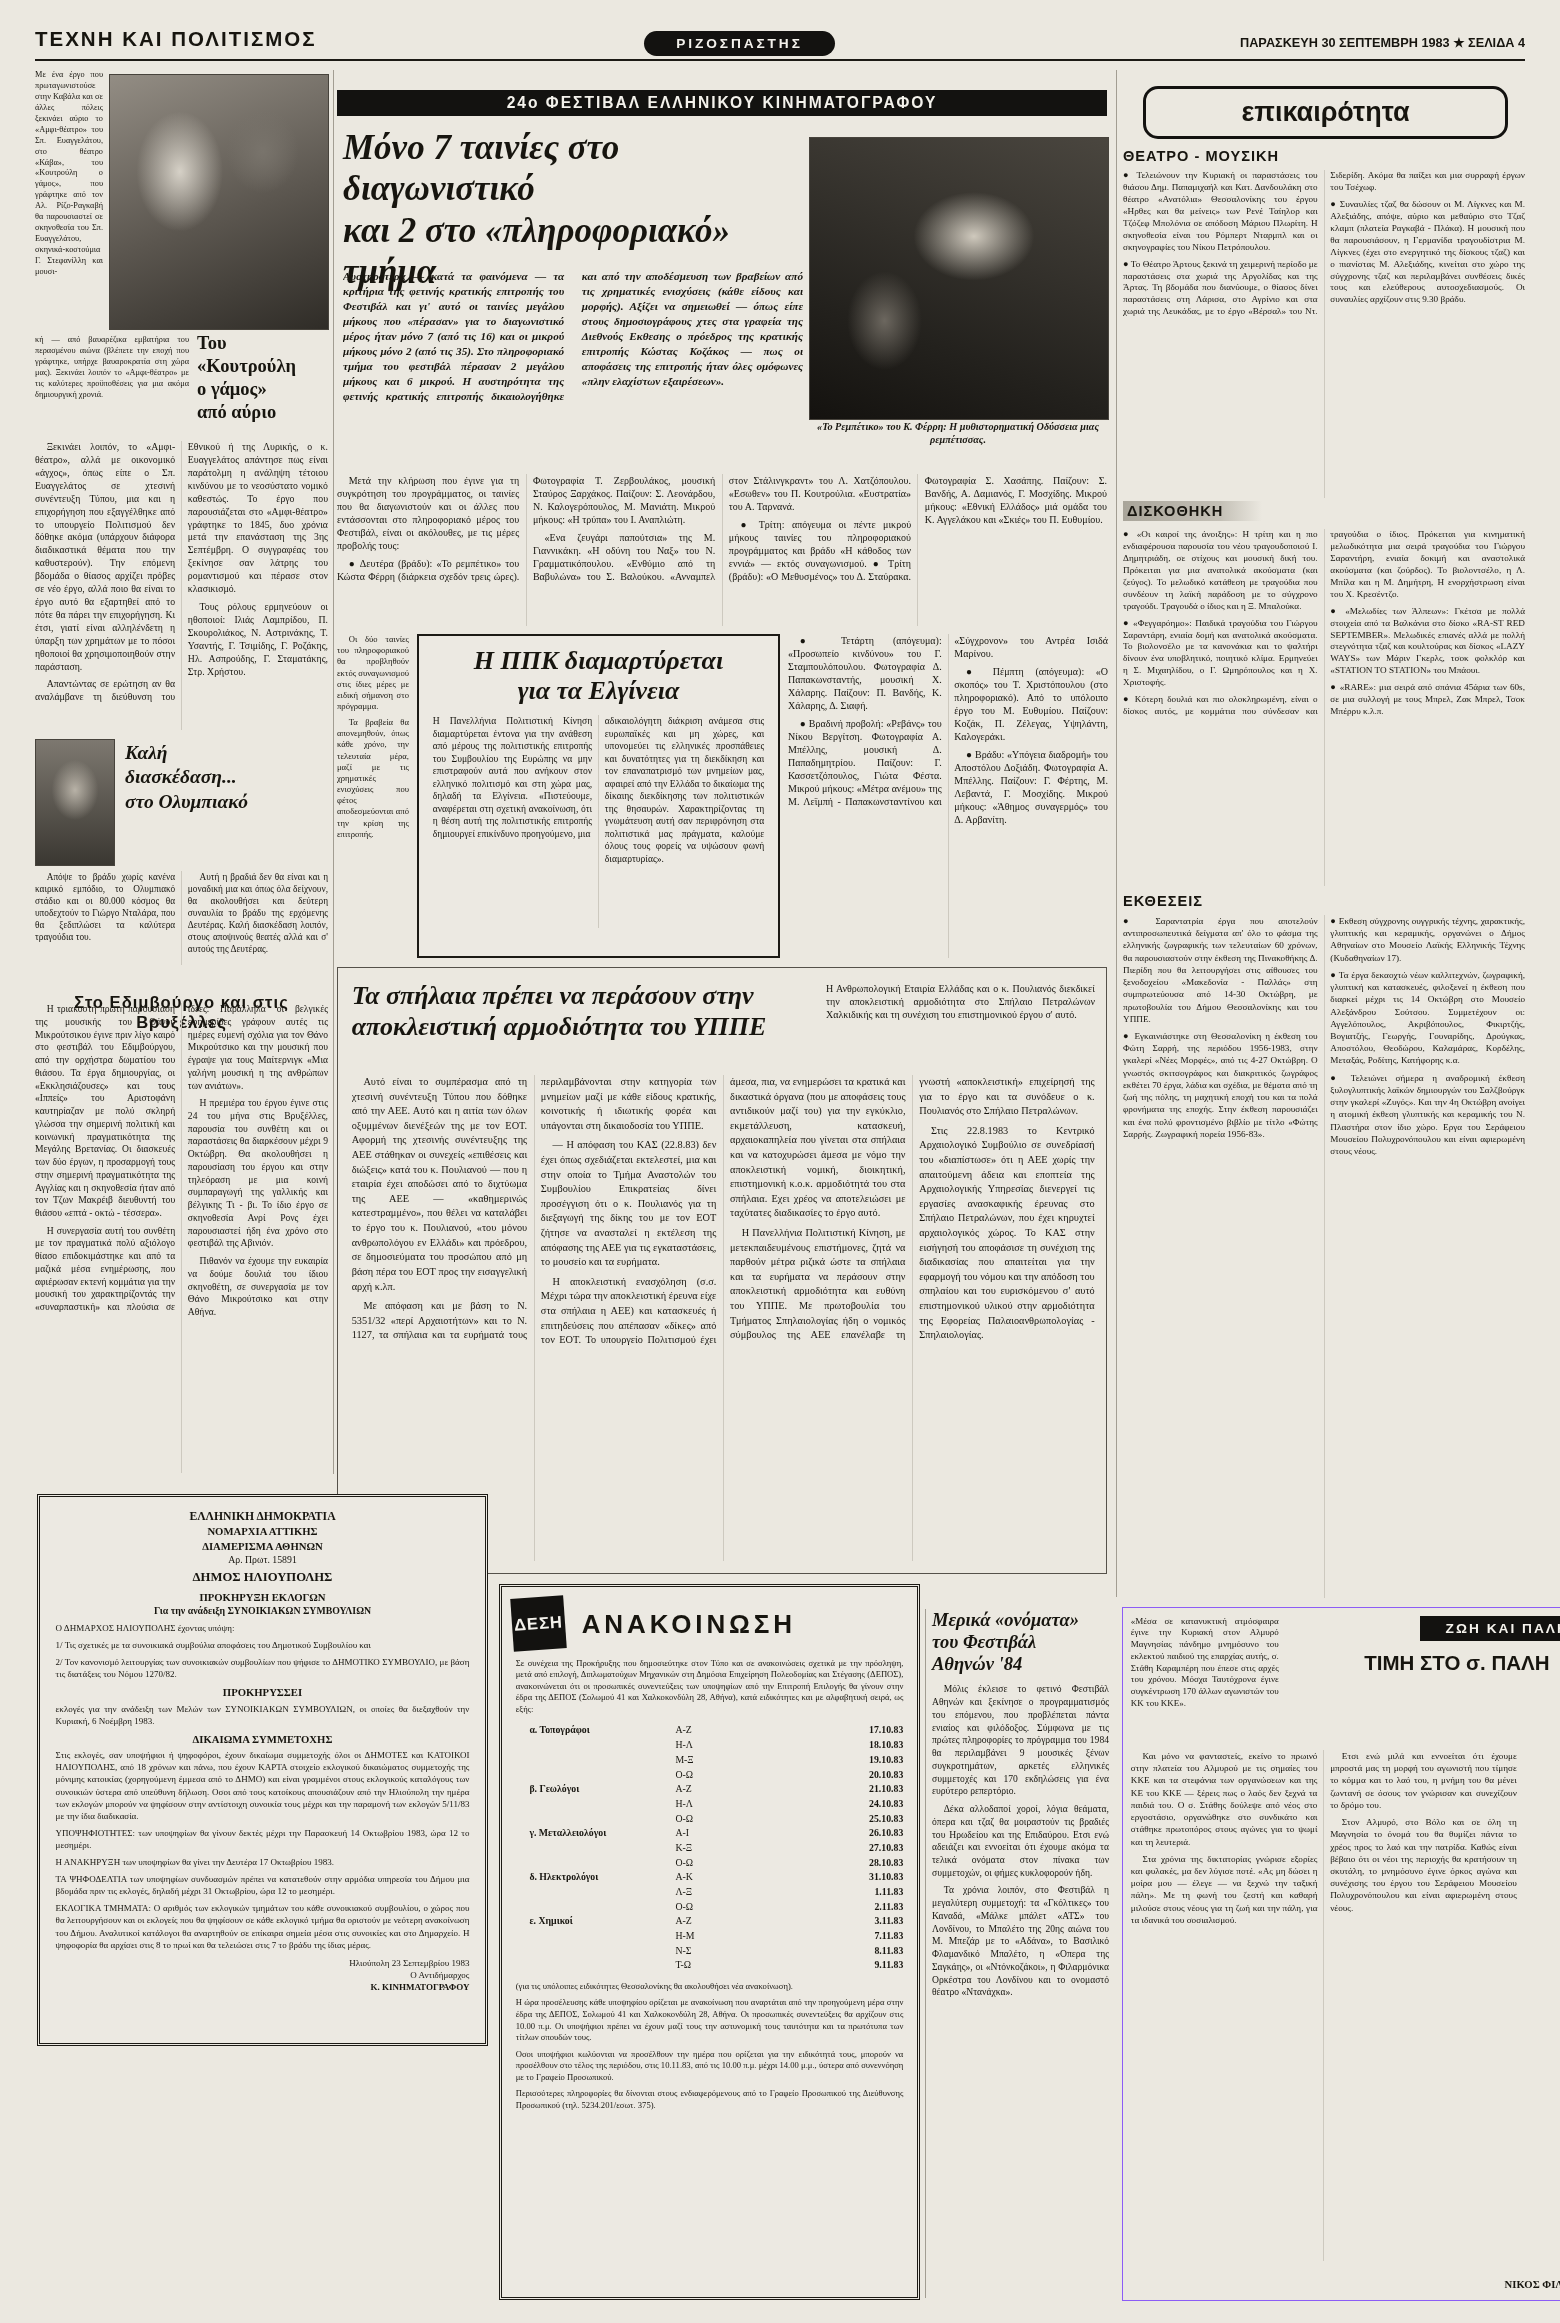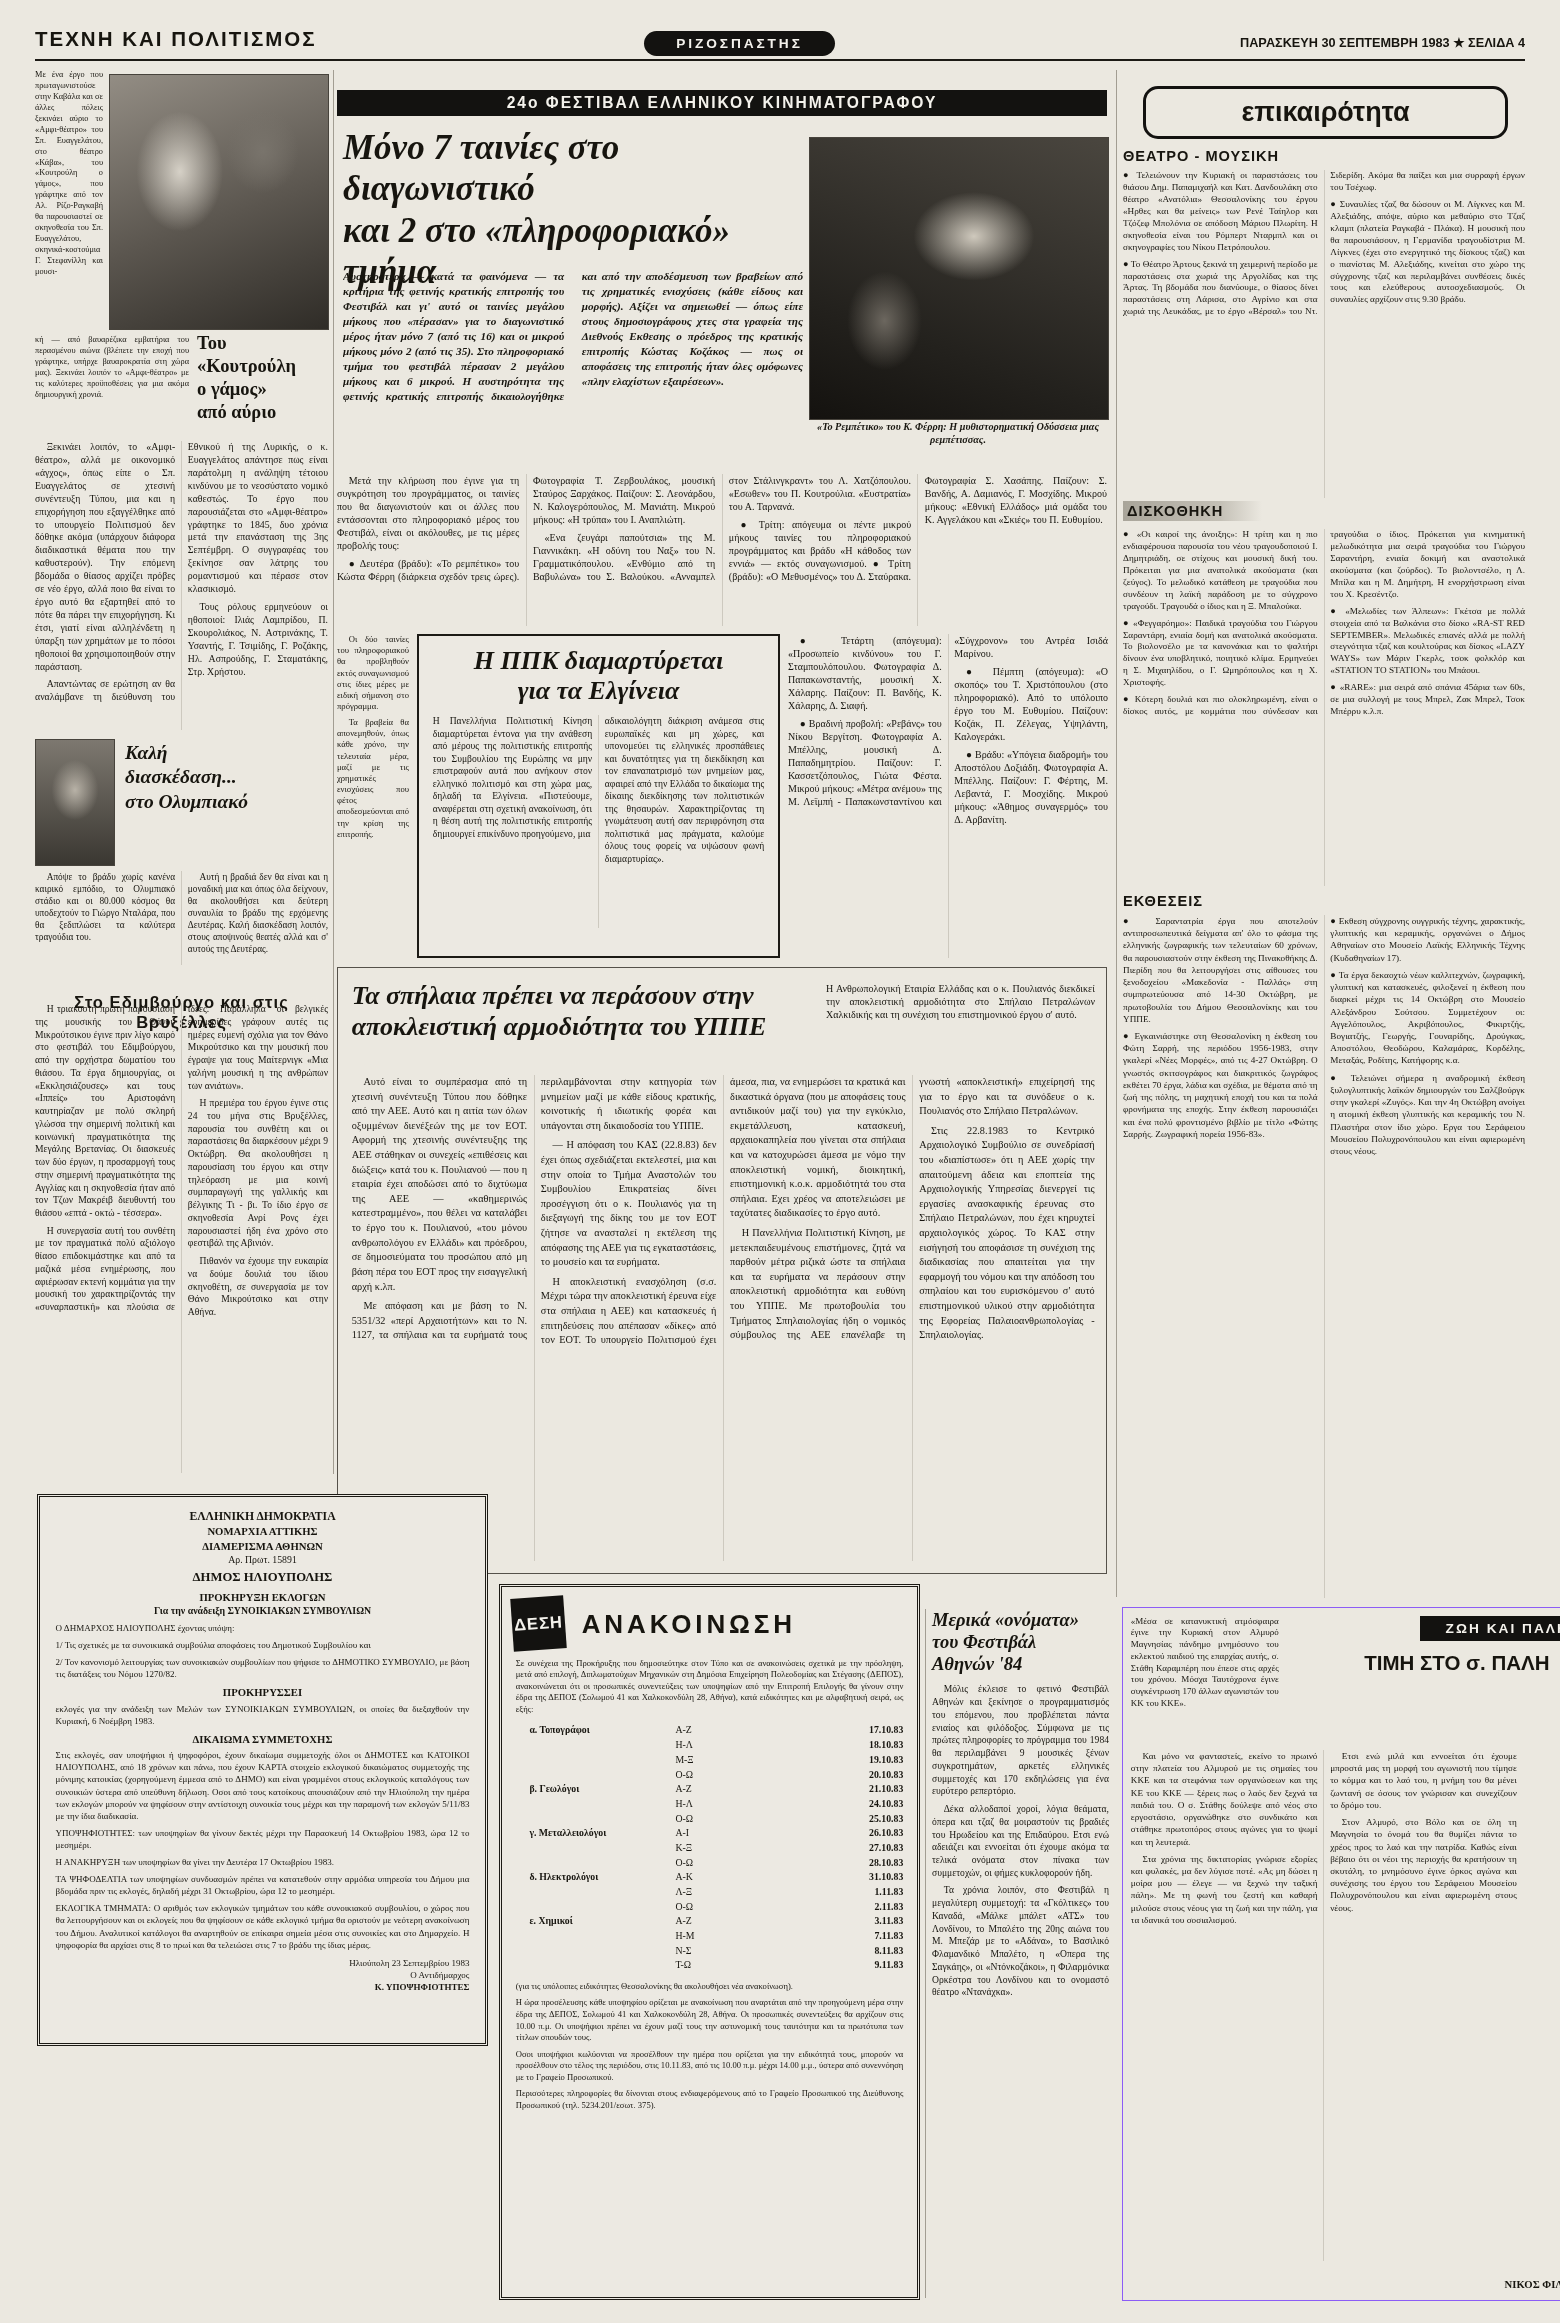--- a/index.html
+++ b/index.html
@@ -203,21 +203,21 @@
     <div class="j">
 
     <p class="noind">Στις εκλογές, σαν υποψήφιοι ή ψηφοφόροι, έχουν δικαίωμα συμμετοχής όλοι οι ΔΗΜΟΤΕΣ και ΚΑΤΟΙΚΟΙ ΗΛΙΟΥΠΟΛΗΣ, από 18 χρόνων και πάνω, που έχουν ΚΑΡΤΑ στοιχείο εκλογικού δικαιώματος συμμετοχής της μόνιμης κατοικίας (χορηγούμενη έμμεσα από το ΔΗΜΟ) και είναι γραμμένοι στους εκλογικούς καταλόγους των συνοικιών ύστερα από υπεύθυνη δήλωση. Οσοι από τους κατοίκους απουσιάζουν από την Ηλιούπολη την ημέρα των εκλογών μπορούν να ψηφίσουν στην αντίστοιχη συνοικία τους μέχρι και την παραμονή των εκλογών 5/11/83 με την ίδια διαδικασία.</p>
         <p class="noind">ΥΠΟΨΗΦΙΟΤΗΤΕΣ: των υποψηφίων θα γίνουν δεκτές μέχρι την Παρασκευή 14 Οκτωβρίου 1983, ώρα 12 το μεσημέρι.</p>
         <p class="noind">Η ΑΝΑΚΗΡΥΞΗ των υποψηφίων θα γίνει την Δευτέρα 17 Οκτωβρίου 1983.</p>
         <p class="noind">ΤΑ ΨΗΦΟΔΕΛΤΙΑ των υποψηφίων συνδυασμών πρέπει να κατατεθούν στην αρμόδια υπηρεσία του Δήμου μια βδομάδα πριν τις εκλογές, δηλαδή μέχρι 31 Οκτωβρίου, ώρα 12 το μεσημέρι.</p>
         <p class="noind">ΕΚΛΟΓΙΚΑ ΤΜΗΜΑΤΑ: Ο αριθμός των εκλογικών τμημάτων του κάθε συνοικιακού συμβουλίου, ο χώρος που θα λειτουργήσουν και οι εκλογείς που θα ψηφίσουν σε κάθε εκλογικό τμήμα θα οριστούν με νεότερη ανακοίνωση του Δήμου. Αναλυτικοί κατάλογοι θα αναρτηθούν σε επίκαιρα σημεία μέσα στις συνοικίες και στο Δημαρχείο. Η ψηφοφορία θα αρχίσει στις 8 το πρωί και θα τελειώσει στις 7 το βράδυ της ίδιας μέρας.</p>
       </div>
     <div class="r" style="margin-top:5.9px;">Ηλιούπολη 23 Σεπτεμβρίου 1983</div>
     <div class="r">Ο Αντιδήμαρχος</div>
-    <div class="r b">Κ. ΥΠΟΨΗΦΙΟΤΗΤΕΣ</div>
+    <div class="r b">Κ. ΚΙΝΗΜΑΤΟΓΡΑΦΟΥ</div>
   </div>
 
   <div class="abs box-double clip" style="left:499px;top:1584px;width:421px;height:716px;padding:9.8px 13.7px;box-sizing:border-box;">
     <div class="desi" style="position:absolute;left:9.8px;top:9.8px;">ΔΕΣΗ</div>
     <div class="sans b" style="margin-left:66px;font-size:26px;letter-spacing:3.9px;height:55px;display:flex;align-items:center;">ΑΝΑΚΟΙΝΩΣΗ</div>
     <div class="j" style="font-size:8.6px;line-height:1.35;margin-top:5.9px;">Σε συνέχεια της Προκήρυξης που δημοσιεύτηκε στον Τύπο και σε ανακοινώσεις σχετικά με την πρόσληψη, μετά από επιλογή, Διπλωματούχων Μηχανικών στη Δημόσια Επιχείρηση Πολεοδομίας και Στέγασης (ΔΕΠΟΣ), ανακοινώνεται ότι οι προσωπικές συνεντεύξεις των υποψηφίων από την Επιτροπή Επιλογής θα γίνουν στην έδρα της ΔΕΠΟΣ (Σολωμού 41 και Χαλκοκονδύλη 28, Αθήνα), κατά ειδικότητες και με αλφαβητική σειρά, ως εξής:</div>
     <div style="margin:7.8px 0 7.8px 13.7px;">
 
         <div class="sched-row">
           <span class="g b">α. Τοπογράφοι</span>

